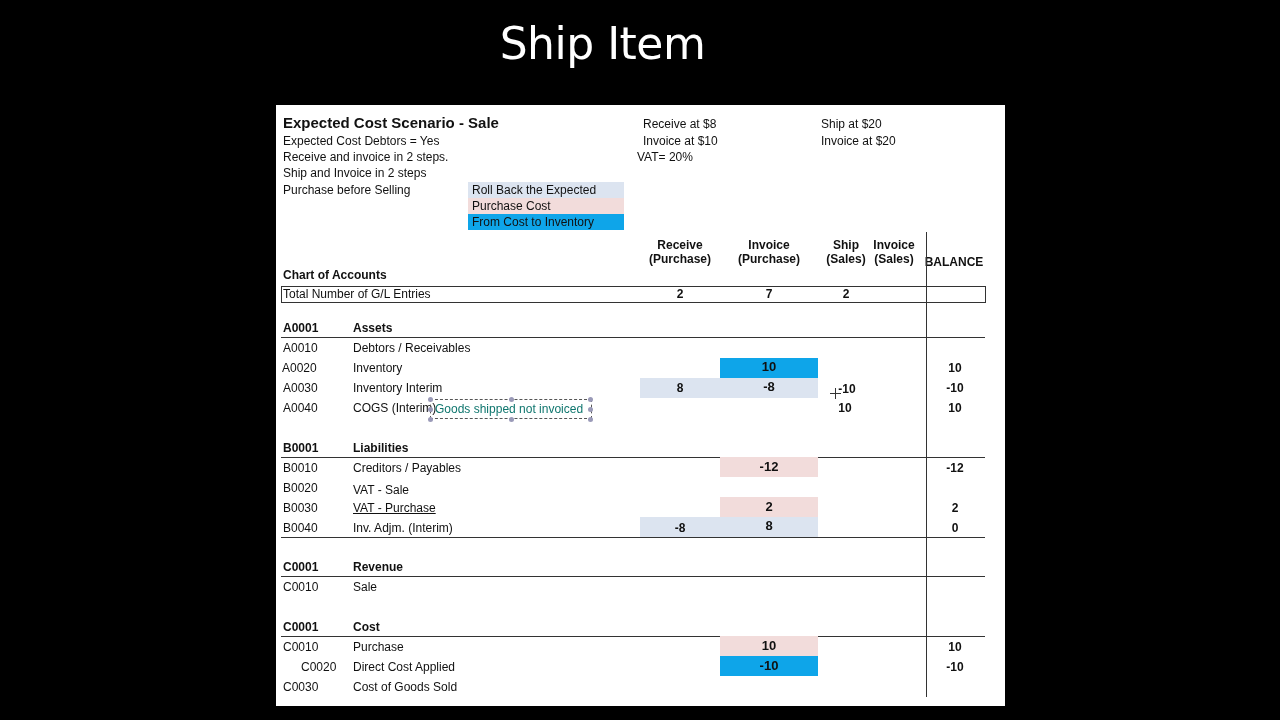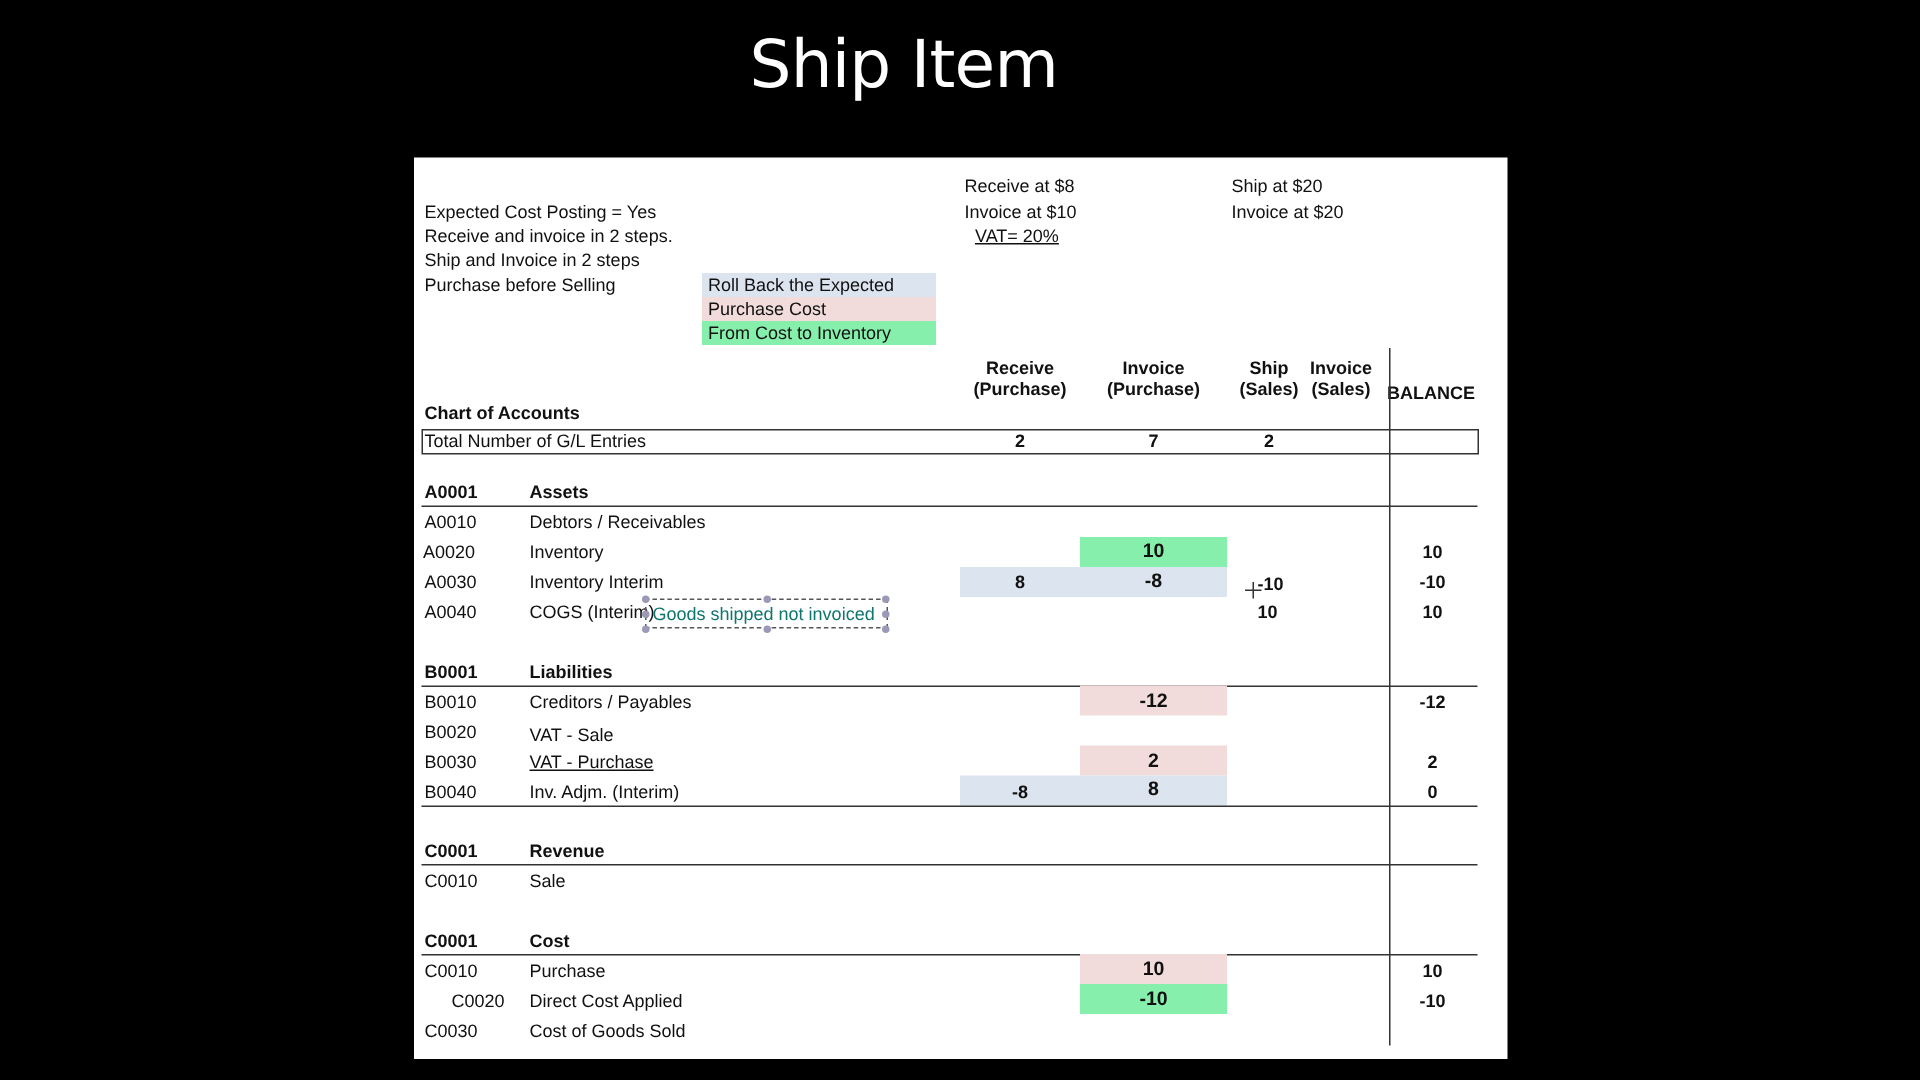--- a/index.html
+++ b/index.html
@@ -9,46 +9,47 @@
   .t { position:absolute; font-size:12px; color:#111; white-space:nowrap; line-height:14px; }
   .b { font-weight:bold; }
   .h1 { font-size:15px; font-weight:bold; line-height:18px; }
   .c { text-align:center; transform:translateX(-50%); }
   .legend { position:absolute; left:192px; width:156px; height:16px; font-size:12px; line-height:16px; padding-left:4px; box-sizing:border-box; color:#111; }
   .hline { position:absolute; height:1px; background:#333; }
   .vline { position:absolute; width:1px; background:#333; }
   .cell { position:absolute; height:20px; }
   .blue { background:#dce4f0; }
   .pink { background:#f2dcdb; }
-  .green { background:#86efac; }
+  .green { background:#0ea5e9; }
   .num { position:absolute; font-size:12px; font-weight:bold; color:#111; transform:translateX(-50%); line-height:14px; }
   .num.big { font-size:13px; }
   .totalbox { position:absolute; left:5px; top:181px; width:703px; height:15px; border:1px solid #333; }
   .textbox { position:absolute; left:154px; top:294px; width:162px; height:20px; border:1px dashed #555; box-sizing:border-box; }
   .handle { position:absolute; width:5px; height:5px; border-radius:50%; background:#9a9ab8; }
   .tb-text { position:absolute; left:4px; top:2px; font-size:12px; color:#0f766e; white-space:nowrap; }
   .cursor { position:absolute; left:554px; top:283px; width:11px; height:11px; }
   .cursor::before { content:""; position:absolute; left:5px; top:0; width:1px; height:11px; background:#333; }
   .cursor::after { content:""; position:absolute; left:0; top:5px; width:11px; height:1px; background:#333; }
 </style>
 </head>
 <body>
 
 <div class="slide-title">Ship Item</div>
 
 <div class="panel">
 
-  <div class="t" style="left:7px; top:29px;">Expected Cost Posting = Yes</div>
+  <div class="t h1" style="left:7px; top:9px;">Expected Cost Scenario - Sale</div>
+  <div class="t" style="left:7px; top:29px;">Expected Cost Debtors = Yes</div>
   <div class="t" style="left:7px; top:45px;">Receive and invoice in 2 steps.</div>
   <div class="t" style="left:7px; top:61px;">Ship and Invoice in 2 steps</div>
   <div class="t" style="left:7px; top:78px;">Purchase before Selling</div>
 
   <div class="t" style="left:367px; top:12px;">Receive at $8</div>
   <div class="t" style="left:367px; top:29px;">Invoice at $10</div>
-  <div class="t" style="left:374px; top:45px;text-decoration:underline;">VAT= 20%</div>
+  <div class="t" style="left:361px; top:45px;">VAT= 20%</div>
 
   <div class="t" style="left:545px; top:12px;">Ship at $20</div>
   <div class="t" style="left:545px; top:29px;">Invoice at $20</div>
 
   <div class="legend blue" style="top:77px;">Roll Back the Expected Cost</div>
   <div class="legend pink" style="top:93px;">Purchase Cost</div>
   <div class="legend green" style="top:109px;">From Cost to Inventory</div>
 
   <div class="t b" style="left:7px; top:163px;">Chart of Accounts</div>
   <div class="t b c" style="left:404px; top:133px;"><span>Receive</span><br><span>(Purchase)</span></div>

